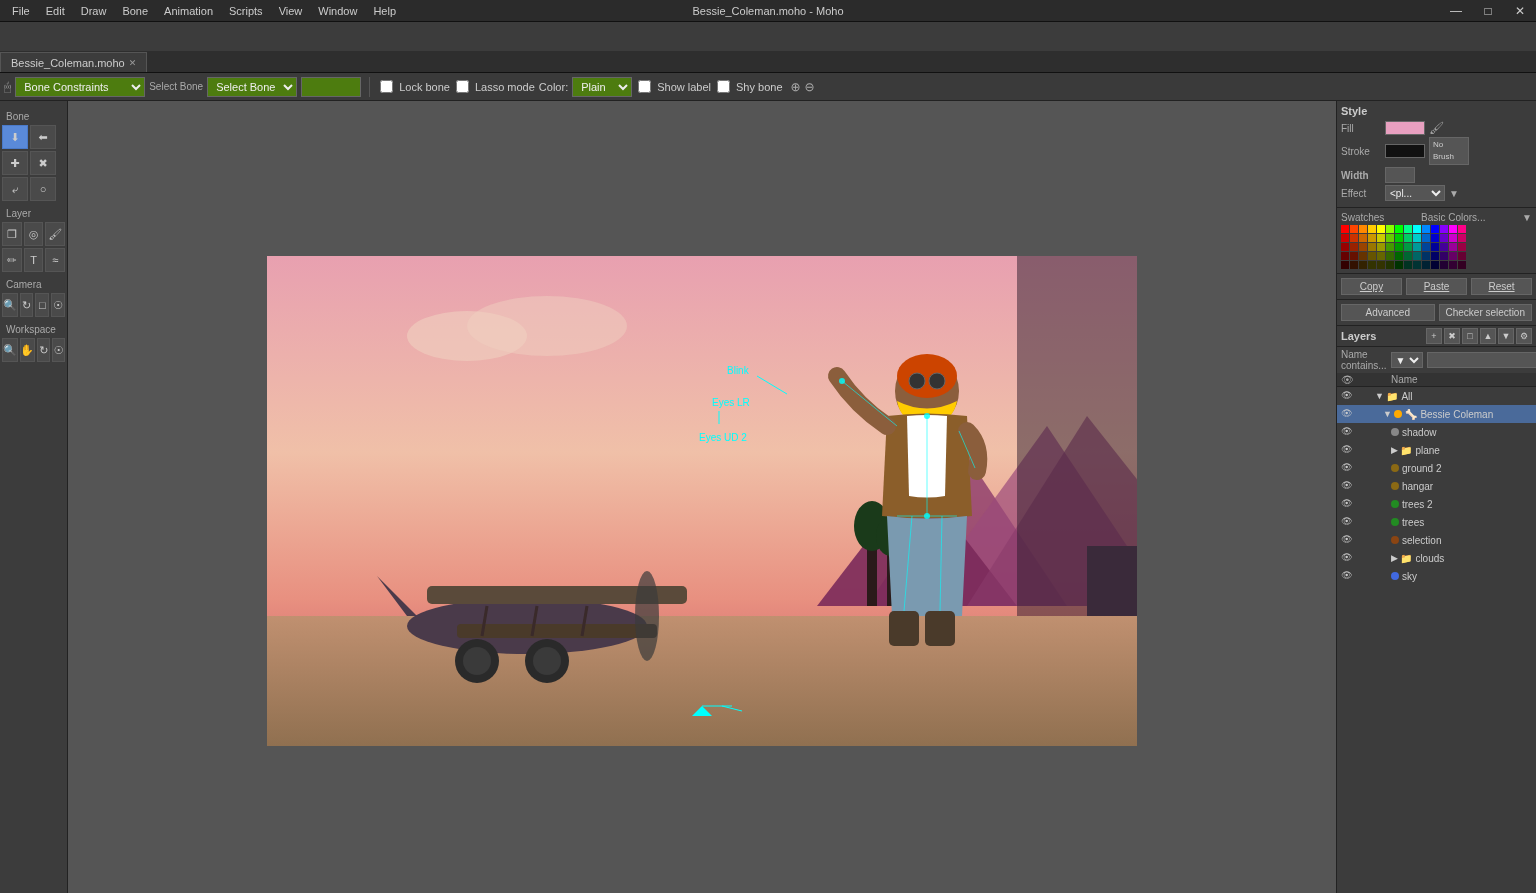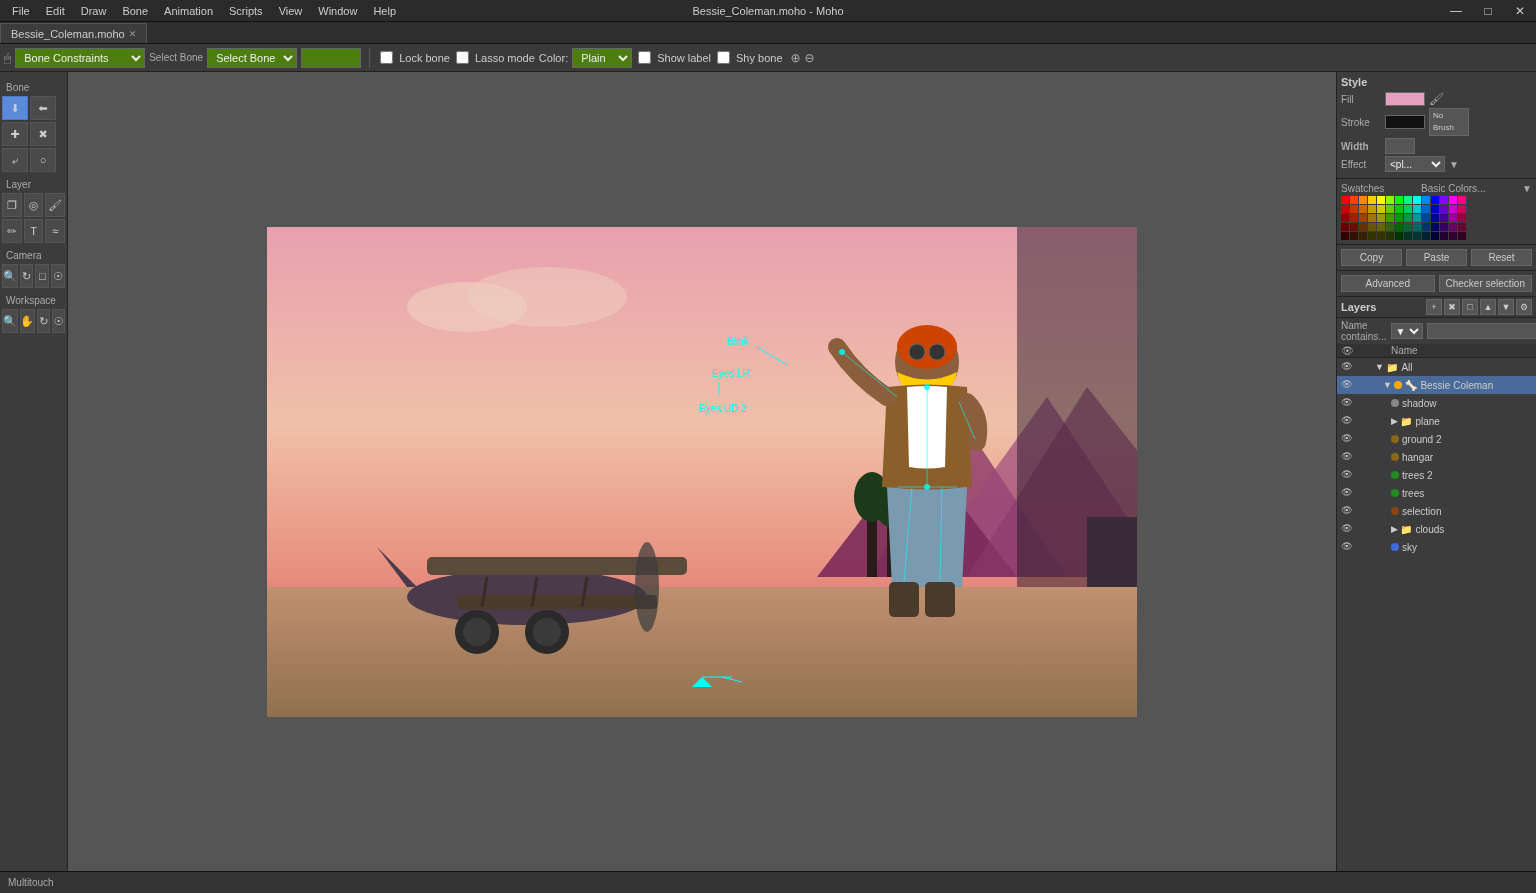--- a/index.html
+++ b/index.html
@@ -6,21 +6,21 @@
     body { width: 1536px; height: 893px; background: #3c3c3c; font-family: Arial, sans-serif; font-size: 11px; color: #ccc; overflow: hidden; }
 
     
     #menubar { display: flex; align-items: center; background: #2b2b2b; height: 22px; padding: 0 4px; border-bottom: 1px solid #111; }
     #menubar span { padding: 0 8px; color: #ccc; font-size: 11px; cursor: pointer; line-height: 22px; }
     #title-bar { position: absolute; top: 0; left: 50%; transform: translateX(-50%); height: 22px; line-height: 22px; color: #ccc; font-size: 11px; pointer-events: none; }
     #window-controls { position: absolute; top: 0; right: 0; display: flex; }
     #window-controls span { width: 32px; height: 22px; line-height: 22px; text-align: center; cursor: pointer; font-size: 12px; }
 
     
-    #tabbar { background: #2e2e2e; height: 22px; display: flex; align-items: flex-end; border-bottom: 1px solid #111; }
+    #tabbar { background: #2e2e2e; height: 22px; display: flex; align-items: flex-end; border-bottom: 1px solid #111; margin-top: 29px; }
     #tabbar .tab { background: #3c3c3c; border: 1px solid #555; border-bottom: none; padding: 2px 10px; font-size: 11px; color: #ccc; cursor: pointer; height: 20px; line-height: 16px; display: flex; align-items: center; gap: 4px; }
     #tabbar .tab .close-x { font-size: 9px; color: #999; }
 
     
     #toolbar { background: #3a3a3a; height: 28px; display: flex; align-items: center; padding: 0 4px; gap: 4px; border-bottom: 1px solid #222; }
     #toolbar select, #toolbar input[type="text"] { background: #4d7c0f; border: 1px solid #666; color: #eee; font-size: 11px; height: 20px; padding: 0 4px; }
     #toolbar .separator { width: 1px; background: #555; height: 20px; margin: 0 4px; }
     #toolbar label { color: #ccc; font-size: 11px; }
     #toolbar input[type="checkbox"] { margin: 0 2px; }
 
@@ -54,21 +54,21 @@
     .no-brush-btn { background: #555; border: 1px solid #666; color: #ccc; font-size: 9px; padding: 1px 3px; cursor: pointer; width: 40px; height: 28px; }
     
     
     #color-palette { padding: 4px; border-bottom: 1px solid #222; }
     #palette-header { display: flex; align-items: center; justify-content: space-between; margin-bottom: 2px; }
     #palette-header span { font-size: 10px; color: #aaa; }
     #palette-grid { display: grid; grid-template-columns: repeat(14, 8px); gap: 1px; }
     .palette-color { width: 8px; height: 8px; cursor: pointer; border: none; }
     
     
-    #cpbtn-row { display: flex; gap: 4px; padding: 4px; border-bottom: 1px solid #222; }
+    #cpbtn-row { display: flex; gap: 4px; padding: 4px; border-bottom: 1px solid #222; text-decoration: underline; }
     .cp-btn { flex: 1; background: #555; border: 1px solid #666; color: #ccc; font-size: 10px; padding: 2px 4px; cursor: pointer; text-align: center; }
     
     
     #adv-btn-row { display: flex; gap: 4px; padding: 4px; border-bottom: 1px solid #222; }
     
     
     #layers-panel { flex: 1; display: flex; flex-direction: column; overflow: hidden; }
     #layers-title-bar { display: flex; align-items: center; justify-content: space-between; padding: 2px 4px; background: #3a3a3a; border-bottom: 1px solid #222; }
     #layers-title { font-size: 11px; font-weight: bold; color: #ccc; }
     #layers-toolbar { display: flex; gap: 2px; }

